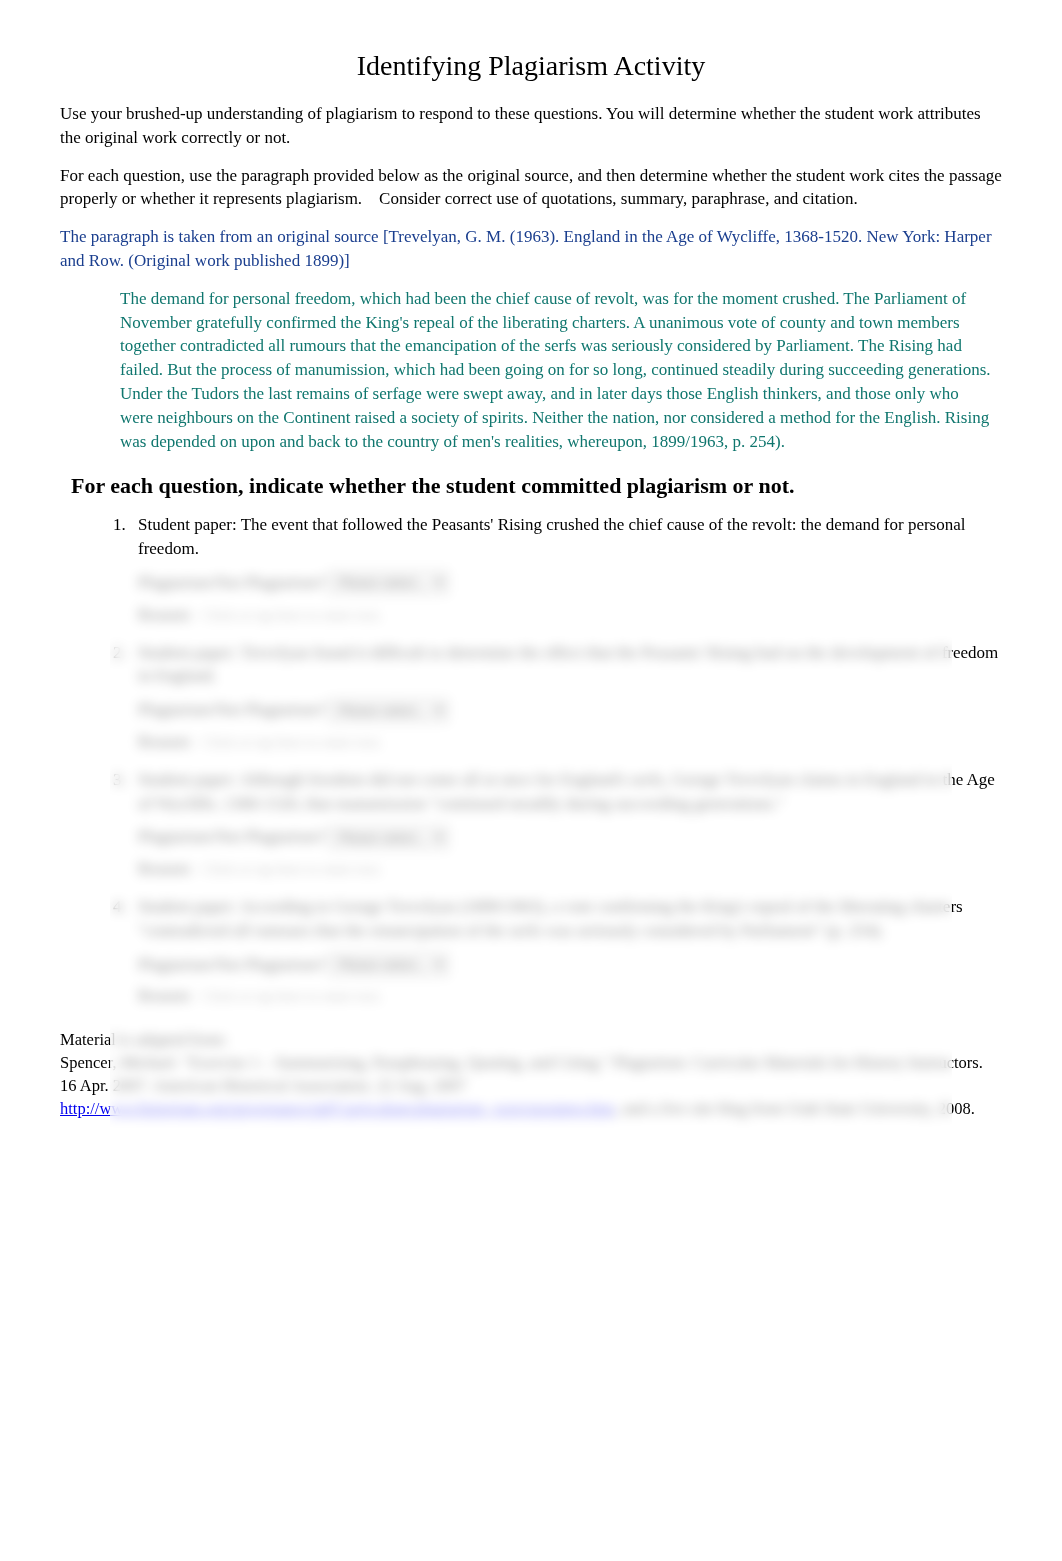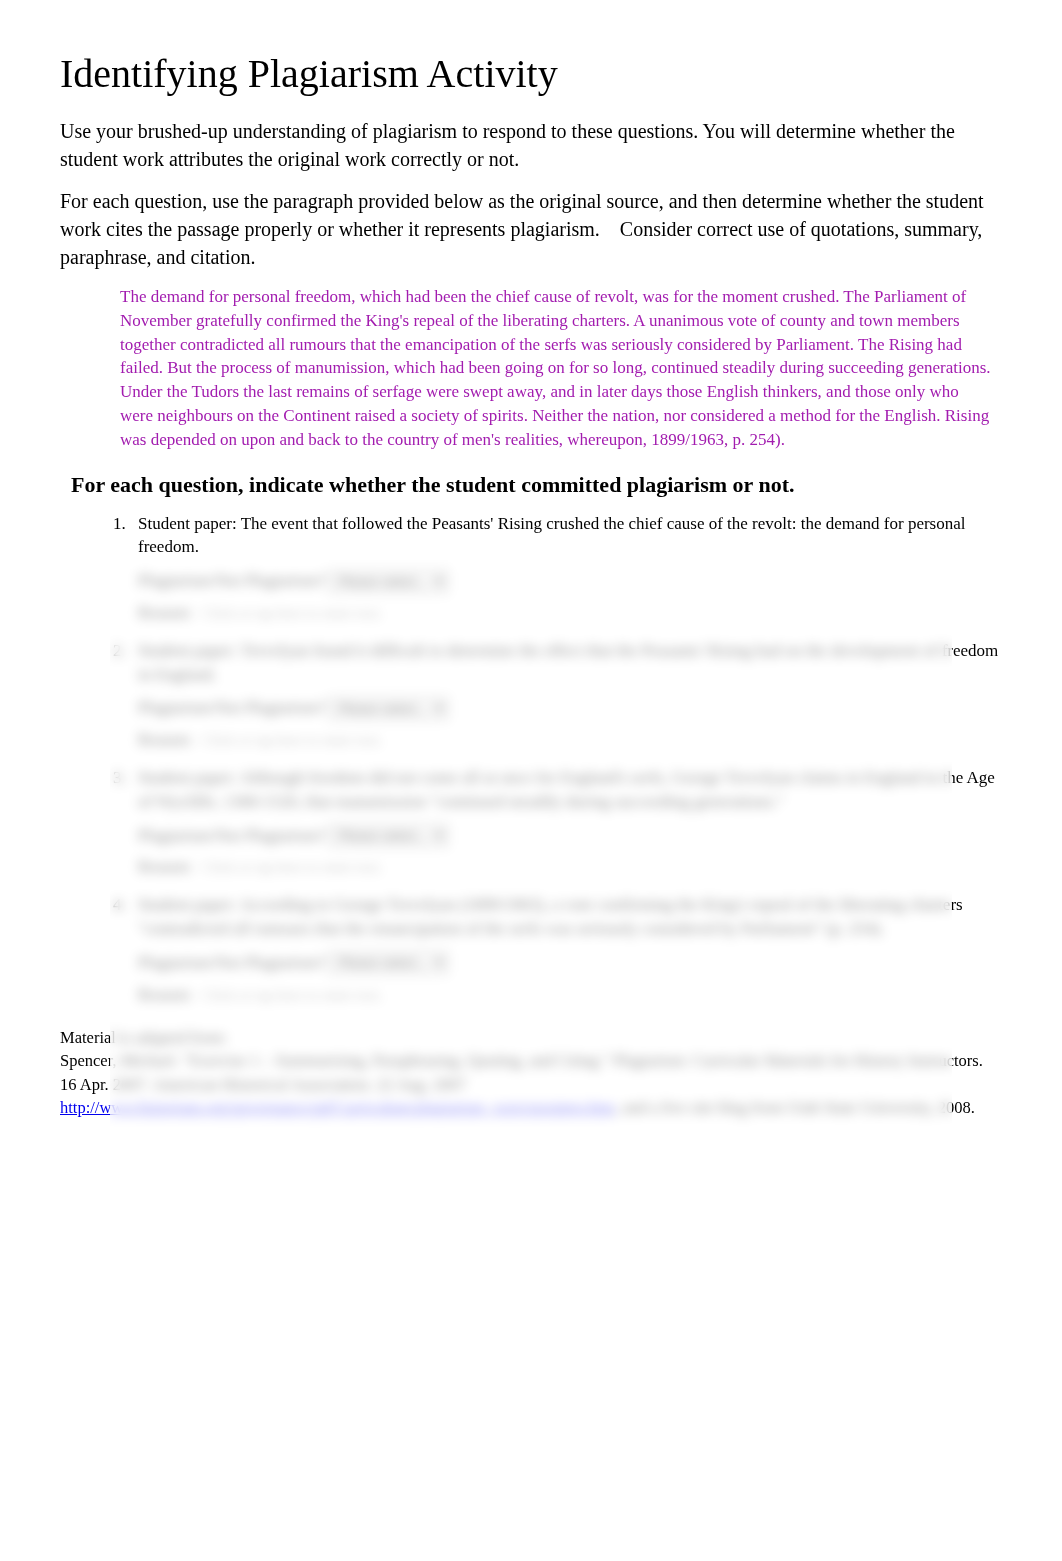--- a/index.html
+++ b/index.html
@@ -5,50 +5,50 @@
     * { box-sizing: border-box; margin: 0; padding: 0; }
     body {
       font-family: Georgia, 'Times New Roman', serif;
       background: #fff;
       color: #000;
       width: 1062px;
       padding: 50px 60px;
       position: relative;
     }
     h1 {
-      text-align: left;
-      font-size: 40px;
+      text-align: center;
+      font-size: 28px;
       font-weight: normal;
       margin-bottom: 20px;
     }
     h2 {
       font-size: 26px;
       font-weight: normal;
       margin-bottom: 14px;
     }
     h3 {
       font-size: 22px;
       font-weight: bold;
       margin: 20px 0 14px 11px;
     }
     p {
-      font-size: 20px;
+      font-size: 17px;
       line-height: 1.4;
       margin-bottom: 14px;
     }
     .source-note {
       color: #1a3e8e;
       font-size: 17px;
       line-height: 1.4;
       margin-bottom: 14px;
     }
     .quote-block {
       margin-left: 60px;
       margin-right: 10px;
-      color: #a21caf;
+      color: #0f766e;
       font-size: 17px;
       line-height: 1.4;
       margin-bottom: 18px;
     }
     ol {
       margin-left: 70px;
       margin-bottom: 20px;
     }
     ol li {
       font-size: 17px;
@@ -111,20 +111,21 @@
 <body>
 
 <div class="content-wrap">
 
   <h1>Identifying Plagiarism Activity</h1>
 
 
   <p>Use your brushed-up understanding of plagiarism to respond to these questions. You will determine whether the student work attributes the original work correctly or not.</p>
   <p>For each question, use the paragraph provided below as the original source, and then determine whether the student work cites the passage properly or whether it represents plagiarism. Consider correct use of quotations, summary, paraphrase, and citation.</p>
 
+  <p class="source-note">The paragraph is taken from an original source [Trevelyan, G. M. (1963). England in the Age of Wycliffe, 1368-1520. New York: Harper and Row. (Original work published 1899)]</p>
 
   <div class="quote-block">The demand for personal freedom, which had been the chief cause of revolt, was for the moment crushed. The Parliament of November gratefully confirmed the King's repeal of the liberating charters. A unanimous vote of county and town members together contradicted all rumours that the emancipation of the serfs was seriously considered by Parliament. The Rising had failed. But the process of manumission, which had been going on for so long, continued steadily during succeeding generations. Under the Tudors the last remains of serfage were swept away, and in later days those English thinkers, and those only who were neighbours on the Continent raised a society of spirits. Neither the nation, nor considered a method for the English. Rising was depended on upon and back to the country of men's realities, whereupon, 1899/1963, p. 254).</div>
 
   <h3>For each question, indicate whether the student committed plagiarism or not.</h3>
 
   <ol>
     <li>
       <div class="student-row">
         <span class="label">Student paper:</span>
         <span>The event that followed the Peasants' Rising crushed the chief cause of the revolt: the demand for personal freedom.</span>

